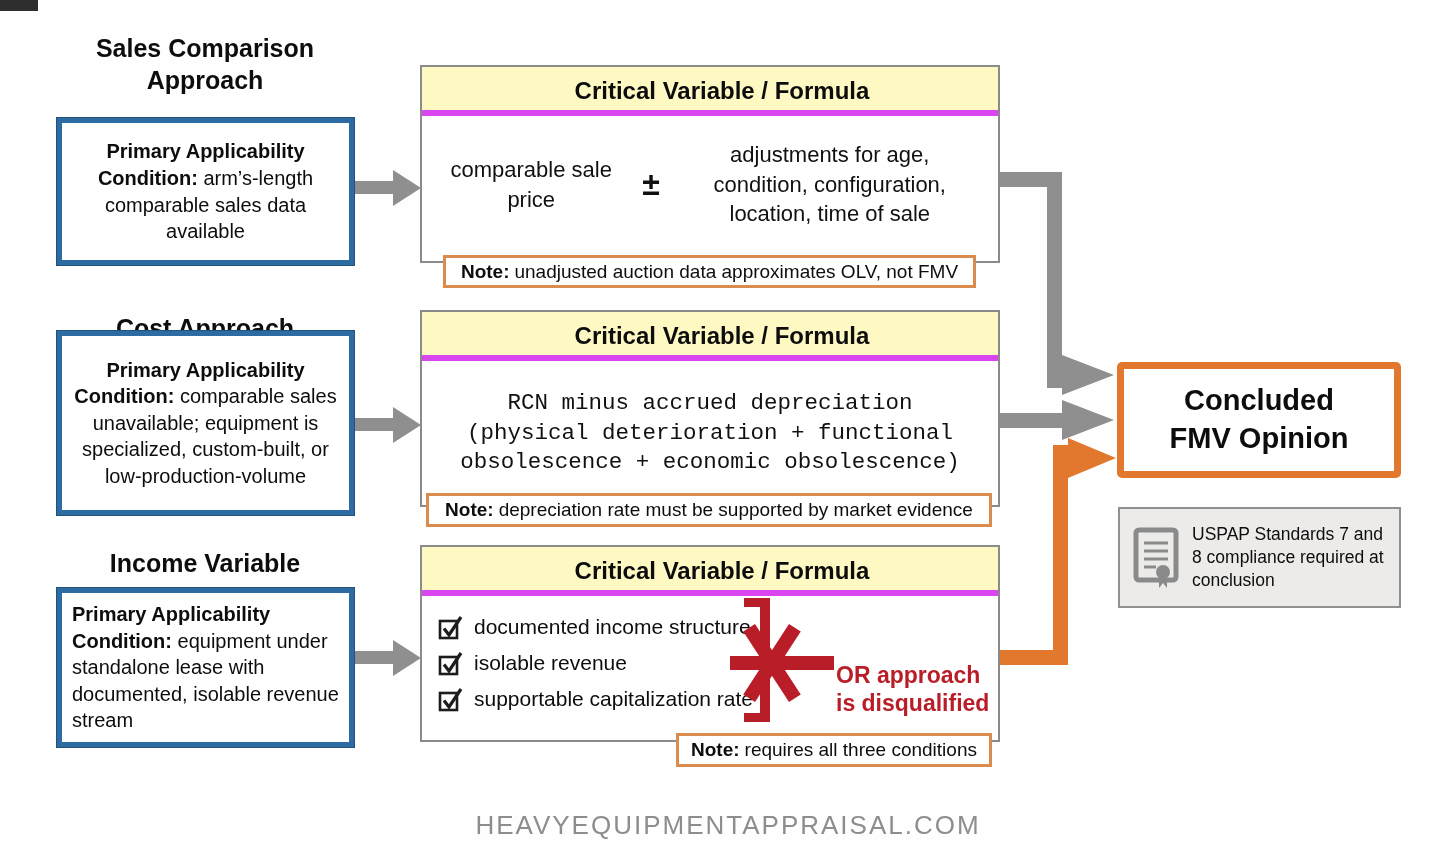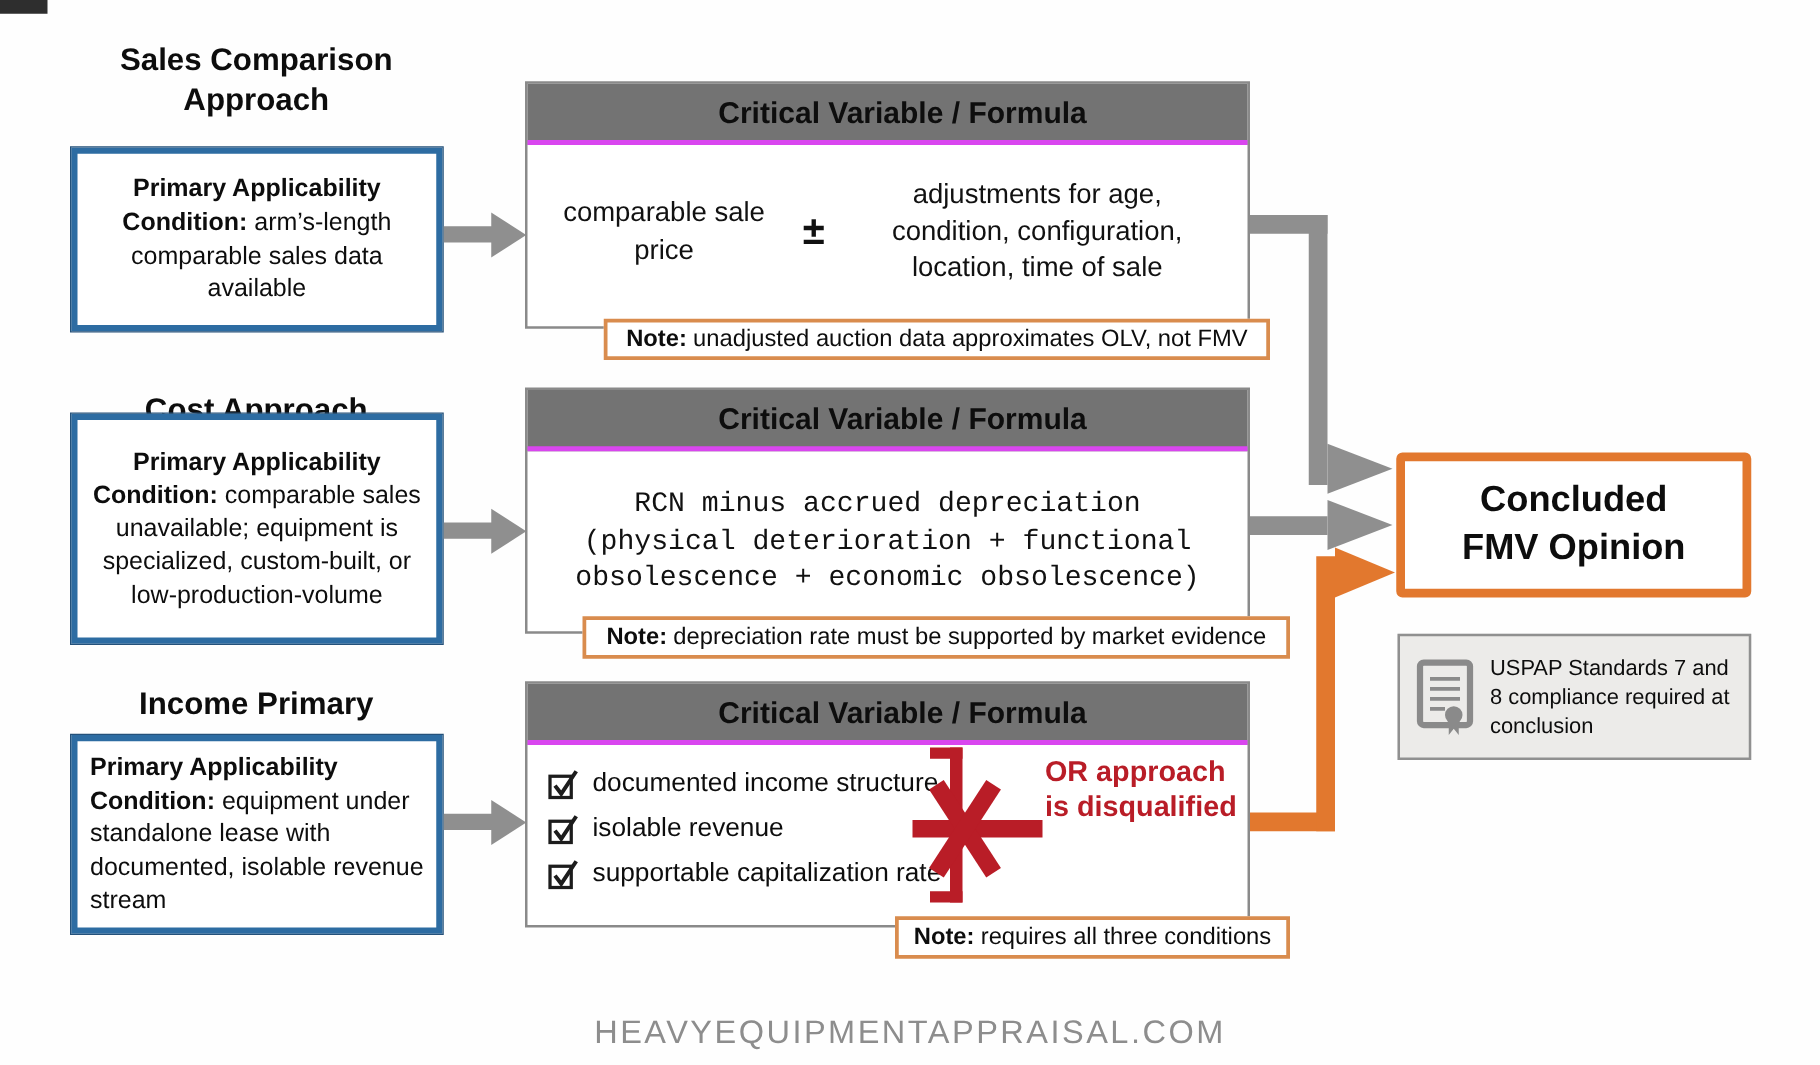--- a/index.html
+++ b/index.html
@@ -32,33 +32,32 @@
   .cond-label { font-weight:bold; }
 
   
   .formula-box {
     left:420px; width:580px;
     background:#fff;
     border:2px solid #8a8a8a;
   }
   .formula-header {
     height:49px; line-height:47px;
-    background:#737373;
-    border-bottom:4px solid #d946ef;
+    background:#fef9c3;
+    border-bottom:6px solid #d946ef;
     text-align:center;
     font-size:24px; font-weight:bold; color:#0d0d0d;padding-left:24px;
   }
   .note-box {
     background:#fff;
     border:3px solid #d98c4e;
     text-align:center;
     font-size:19px; color:#0d0d0d;
     display:flex; align-items:center; justify-content:center;
     z-index:5;
-    margin-left:40px;
   }
   .note-label { font-weight:bold; margin-right:5px; }
 
   .f1-body { display:flex; align-items:center; justify-content:center; gap:26px; padding-top:24px; }
   .f1-left  { width:170px; text-align:center; font-size:22px; line-height:1.35; }
   .f1-op    { font-size:32px; font-weight:bold; }
   .f1-right { width:288px; text-align:center; font-size:22px; line-height:1.35; }
 
   .f2-body { padding-top:28px; text-align:center; font-size:22.5px; line-height:1.32;font-family:Liberation Mono, monospace; }
   .f2-line { display:block; }
@@ -71,21 +70,21 @@
 
   
   .red-bracket {
     left:744px; top:598px; width:26px; height:124px;
     border-right:10px solid #b91d27;
     border-top:9px solid #b91d27;
     border-bottom:9px solid #b91d27;
     z-index:6;
   }
   .or-callout {
-    left:836px; top:603px; width:160px;
+    left:836px; top:661px; width:160px;
     font-size:23px; font-weight:bold; color:#b91d27; line-height:1.22;
     z-index:6;
   }
 
   
   .feed-arrow { left:355px; width:66px; height:36px; }
   .feed-arrow .shaft { position:absolute; left:0; top:11px; width:40px; height:13px; background:#8f8f8f; }
   .feed-arrow .head  { position:absolute; left:38px; top:0; width:0; height:0;
                        border-top:18px solid transparent; border-bottom:18px solid transparent;
                        border-left:28px solid #8f8f8f; }
@@ -176,21 +175,21 @@
     <span class="f2-line">RCN minus accrued depreciation</span>
     <span class="f2-wrap">(physical deterioration + functional obsolescence + economic obsolescence)</span>
   </div>
 </div>
 
 <div class="abs note-box" style="left:426px; top:493px; width:566px; height:34px;">
   <span class="note-label">Note:</span>
   <span>depreciation rate must be supported by market evidence</span>
 </div>
 
-<div class="abs approach-title" style="top:548px;">Income Primary</div>
+<div class="abs approach-title" style="top:548px;">Income Variable</div>
 
 <div class="abs cond-box left-align" style="top:588px; height:159px;">
   <div class="inner">
     <span class="cond-label">Primary Applicability Condition:</span>
     <span>equipment under standalone lease with documented, isolable revenue stream</span>
   </div>
 </div>
 
 <div class="abs feed-arrow" style="top:640px;">
   <div class="shaft"></div>

